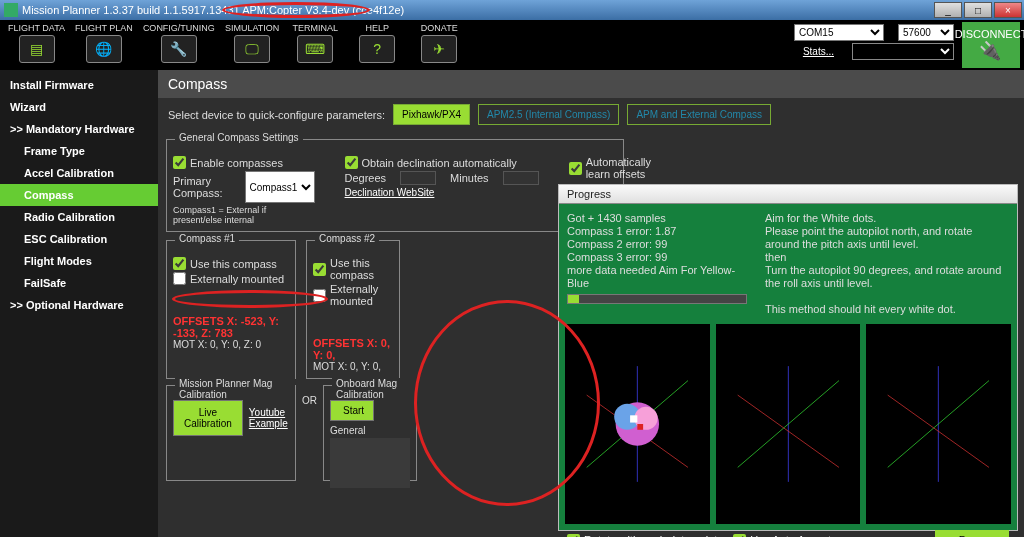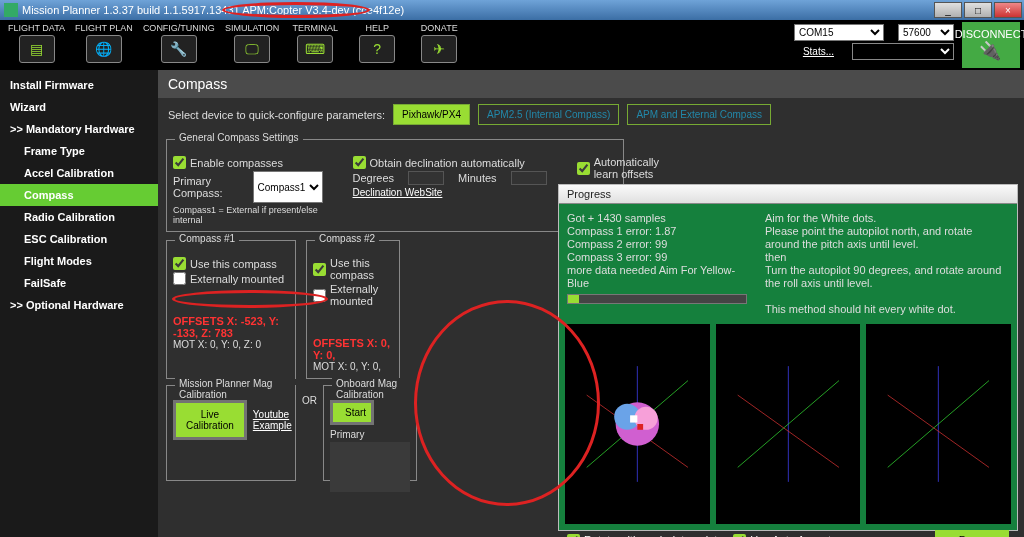--- a/index.html
+++ b/index.html
@@ -27,21 +27,21 @@
 .qc { padding:6px 10px; display:flex; align-items:center; gap:8px;}
 .btn { padding:4px 8px; border:1px solid #7a3; color:#28a; cursor:pointer; font-size:10px;}
 .btn.g { background:#9d3; color:#000; }
 .btn.outline { background:transparent; }
 .fieldset { border:1px solid #888; margin:8px 8px; padding:14px 6px 6px 6px; position:relative; color:#ddd;}
 .fieldset > .legend { position:absolute; top:-8px; left:8px; background:#2f2f2f; padding:0 4px; font-size:10px;}
 .ck { display:flex; align-items:center; gap:4px; font-size:10px; margin:2px 0;}
 .ck input { accent-color:#9d3; }
 .row3 { display:flex; gap:10px; padding:0 8px;}
 .offsets { color:#f33; font-size:11px; font-weight:bold;}
-.gbtn { background:#9d3; color:#000; padding:6px 10px; border:3px solid #737373; cursor:pointer; font-size:10px;}
+.gbtn { background:#9d3; color:#000; padding:6px 10px; border:1px solid #737373; cursor:pointer; font-size:10px;}
 .gbtn.sm { padding:4px 12px;}
 .under { text-decoration:underline; color:#fff; font-size:10px;}
 .progress { position:absolute; left:400px; right:6px; top:114px; bottom:6px; background:#15803d; border:1px solid #bbb; }
 .progress .ptitle { background:linear-gradient(#fafafa,#e0e0e0); color:#222; padding:3px 8px; font-size:11px; border-bottom:1px solid #888;}
 .progress .txtarea { display:flex; gap:8px; padding:8px; color:#ddd;}
 .progress .txtarea .left { flex:0 0 190px; font-size:10px; line-height:13px;}
 .progress .txtarea .right { flex:1; font-size:10px; line-height:13px;}
 .pbar { height:10px; width:180px; background:#444; border:1px solid #777; margin-top:4px;}
 .pbar .fill { height:100%; width:6%; background:#9d3;}
 .vizrow { display:flex; gap:6px; padding:0 6px; }
@@ -139,21 +139,21 @@
     </div>
 
     <div class="fieldset" style="margin-right:400px">
       <span class="legend">General Compass Settings</span>
       <div style="display:flex; gap:30px;">
         <div>
           <label class="ck">
               <input type="checkbox" checked="" style="">
               <span>Enable compasses</span>
             </label>
-          <div style="display:flex; align-items:center; gap:20px; margin-top:2px;">
+          <div style="display:flex; align-items:center; gap:12px; margin-top:2px;">
             <span>Primary Compass:</span>
             <select class="smallsel" style="width:80px"><option>Compass1</option></select>
           </div>
           <div style="font-size:9px; margin-top:2px;">Compass1 = External if present/else internal</div>
         </div>
         <div>
           <label class="ck">
               <input type="checkbox" checked="" style="">
               <span>Obtain declination automatically</span>
             </label>
@@ -211,21 +211,21 @@
         <div style="display:flex; gap:6px; align-items:center;">
           <div class="gbtn" style="white-space:pre; text-align:center; line-height:11px;">Live
 Calibration</div>
           <span class="under">Youtube Example</span>
         </div>
       </div>
       <div style="padding-top:10px; font-size:10px;">OR</div>
       <div class="fieldset" style="width:94px; height:96px; margin:0;">
         <span class="legend">Onboard Mag Calibration</span>
         <div class="gbtn sm" style="width:44px; text-align:center;">Start</div>
-        <div style="font-size:10px; margin-top:4px;">Primary</div>
+        <div style="font-size:10px; margin-top:4px;">General</div>
         <div style="background:#3a3a3a; height:50px; margin-top:2px;"></div>
       </div>
     </div>
 
     <div class="progress">
       <div class="ptitle">Progress</div>
       <div class="txtarea">
         <div class="left">
           <div>Got + 1430 samples</div>
           <div>Compass 1 error: 1.87</div>

